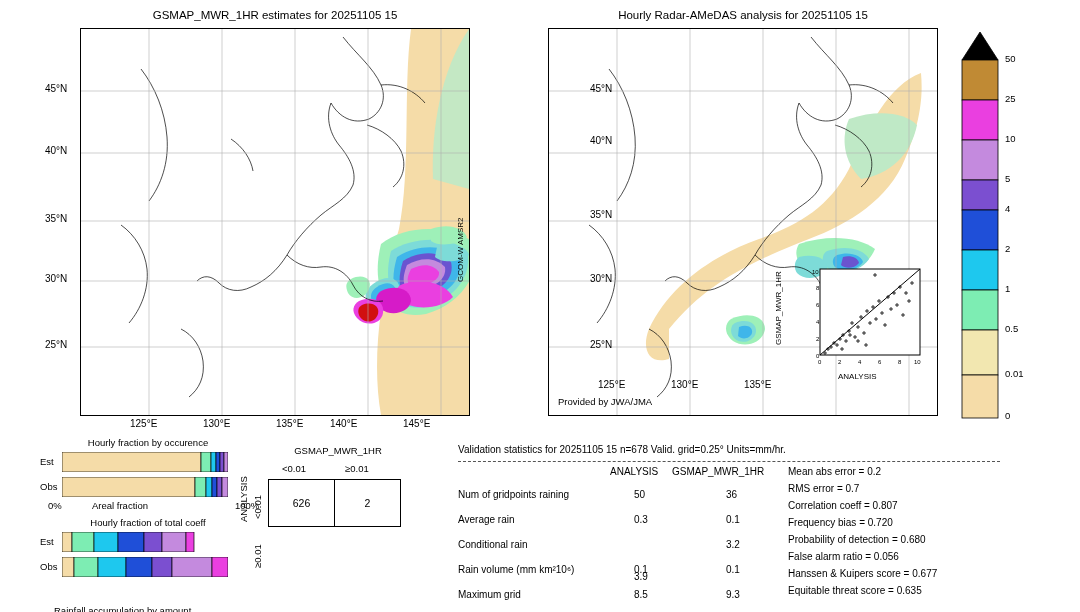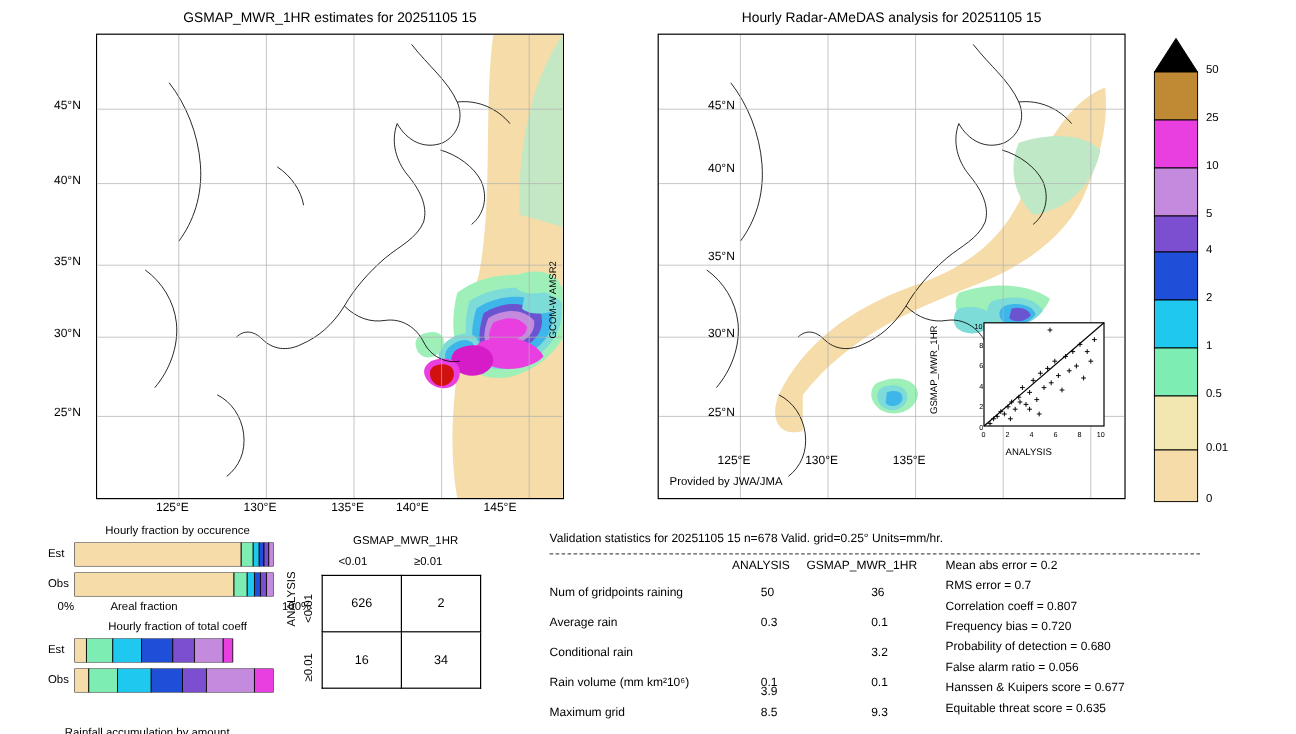--- a/index.html
+++ b/index.html
@@ -285,24 +285,20 @@
   <div class="abs small" style="left:345px;top:463px;">≥0.01</div>
   <div class="abs small" style="left:238px;top:522px;transform:rotate(-90deg);transform-origin:left top;white-space:nowrap;">ANALYSIS</div>
   <div class="abs small" style="left:252px;top:519px;transform:rotate(-90deg);transform-origin:left top;white-space:nowrap;">&lt;0.01</div>
   <div class="abs small" style="left:252px;top:568px;transform:rotate(-90deg);transform-origin:left top;white-space:nowrap;">≥0.01</div>
   <table class="ct abs" style="left:268px;top:479px;">
     <tbody>
         <tr>
       <td>626</td>
       <td>2</td>
     </tr>
-    <tr>
-      <td>16</td>
-      <td>34</td>
-    </tr>
   </tbody>
     </table>
 
   <div class="abs statline" style="left:458px;top:444px;">Validation statistics for 20251105 15  n=678 Valid. grid=0.25°  Units=mm/hr.</div>
   <div class="abs" style="left:458px;top:461px;width:542px;border-top:1px dashed #555;"></div>
 
   <div class="abs statline" style="left:610px;top:466px;">ANALYSIS</div>
   <div class="abs statline" style="left:672px;top:466px;">GSMAP_MWR_1HR</div>
 
   <div class="abs statline" style="left:458px;top:489px;">Num of gridpoints raining</div>

